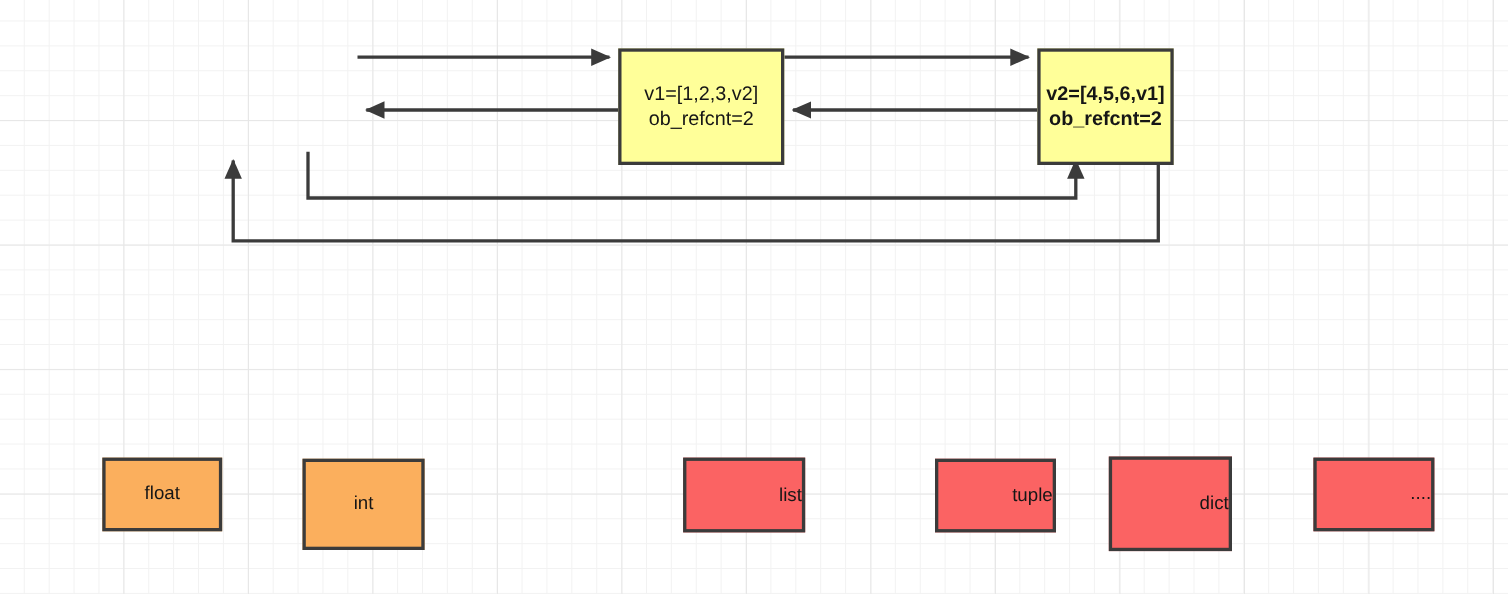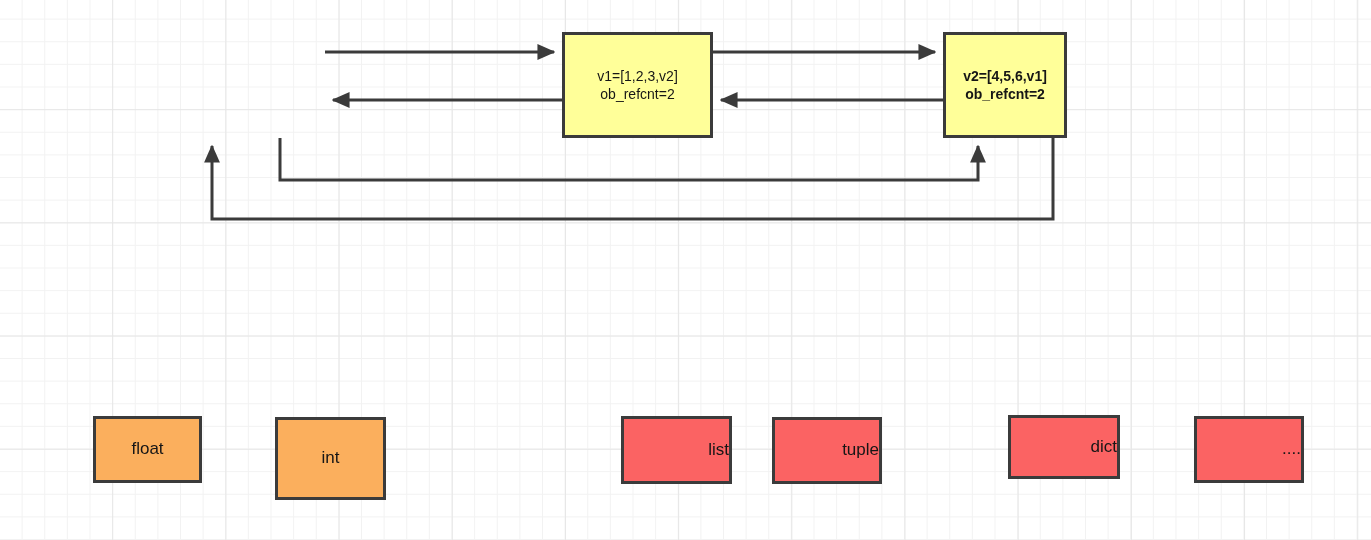--- a/index.html
+++ b/index.html
@@ -52,21 +52,21 @@
   }
   .node.yellow { background: #ffff99; }
   .node.orange { background: #fbaf5d; margin-left: 14px; }
   .node.red    { background: #fb6363; align-items: flex-end; }
 
   .node .line {
     display: block;
     white-space: pre;
   }
   .node-refchain { font-size: 18px; }
-  .node-v1, .node-v2 { font-size: 14px; }
+  .node-v1, .node-v2 { font-size: 18px; margin-top: 12px; }
   .node-type { font-size: 17px; }
 </style>
 </head>
 <body>
 
 <div id="canvas">
 
   <svg id="wires" viewBox="0 0 1371 540" xmlns="http://www.w3.org/2000/svg">
     <defs>
       <marker id="arrow" viewBox="0 0 10 10" refX="9.2" refY="5" markerWidth="6" markerHeight="6" orient="auto-start-reverse">
@@ -107,25 +107,25 @@
 
   <div class="node orange node-type" style="left:261px; top:417px; width:111px; height:83px;">
     <span class="line">int</span>
   </div>
 
 
   <div class="node red node-type" style="left:621px; top:416px; width:111px; height:68px;">
     <span class="line">list</span>
   </div>
 
-  <div class="node red node-type" style="left:772px; top:417px; width:110px; height:67px;">
+  <div class="node red node-type" style="left:850px; top:417px; width:110px; height:67px;">
     <span class="line">tuple</span>
   </div>
 
-  <div class="node red node-type" style="left:1008px; top:415px; width:112px; height:64px;">
+  <div class="node red node-type" style="left:1008px; top:415px; width:112px; height:86px;">
     <span class="line">dict</span>
   </div>
 
   <div class="node red node-type" style="left:1194px; top:416px; width:110px; height:67px;">
     <span class="line">....</span>
   </div>
 
 </div>
 
 </body></html>

